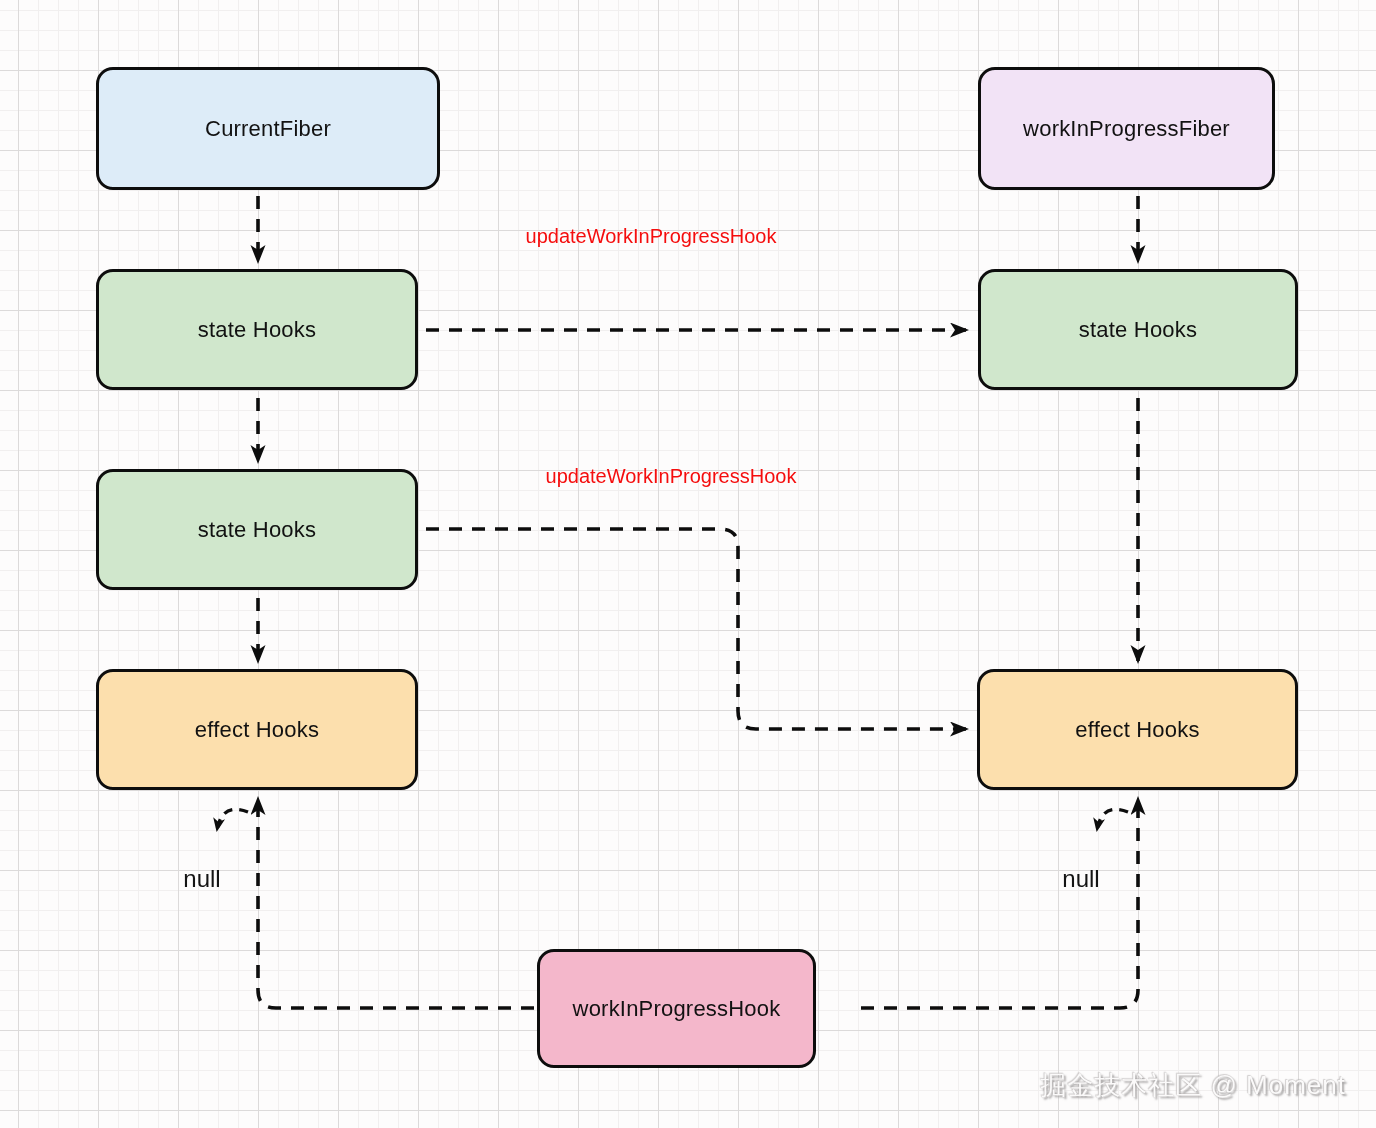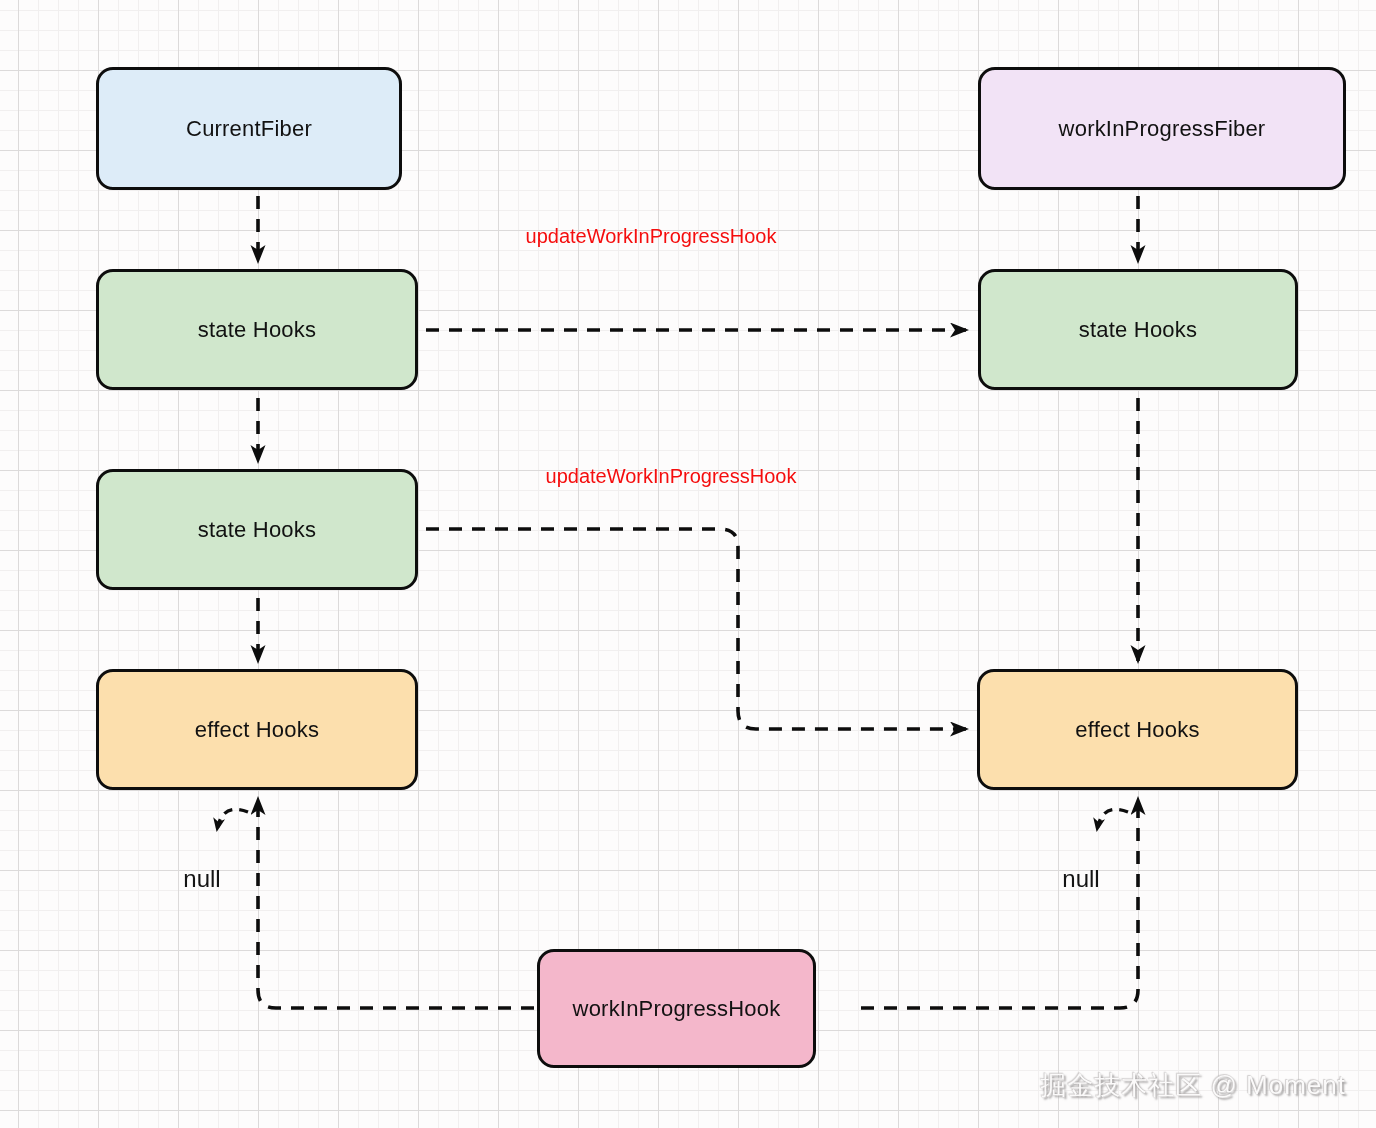--- a/index.html
+++ b/index.html
@@ -96,25 +96,25 @@
     <path class="edge" d="M 1138 196 L 1138 261" marker-end="url(#arrow)"></path>
     <path class="edge" d="M 1138 398 L 1138 661" marker-end="url(#arrow)"></path>
     <path class="edge" d="M 426 330 L 966 330" marker-end="url(#arrow)"></path>
     <path class="edge" d="M 426 529 L 720 529 Q 738 529 738 547 L 738 711 Q 738 729 756 729 L 966 729" marker-end="url(#arrow)"></path>
     <path class="edge" d="M 534 1008 L 276 1008 Q 258 1008 258 990 L 258 799" marker-end="url(#arrow)"></path>
     <path class="edge" d="M 861 1008 L 1120 1008 Q 1138 1008 1138 990 L 1138 799" marker-end="url(#arrow)"></path>
     <path class="edge-sm" d="M 248 812 Q 222 802 217 830" marker-end="url(#arrow-sm)"></path>
     <path class="edge-sm" d="M 1128 812 Q 1102 802 1097 830" marker-end="url(#arrow-sm)"></path>
   </svg>
 
-  <div class="node" style="left: 96px; top: 67px; width: 306px; height: 123px; background-color: rgb(221, 236, 248);">
+  <div class="node" style="left: 96px; top: 67px; width: 344px; height: 123px; background-color: rgb(221, 236, 248);">
     <span>CurrentFiber</span>
   </div>
 
-  <div class="node" style="left: 978px; top: 67px; width: 368px; height: 123px; background-color: rgb(242, 227, 246);">
+  <div class="node" style="left: 978px; top: 67px; width: 297px; height: 123px; background-color: rgb(242, 227, 246);">
     <span>workInProgressFiber</span>
   </div>
 
   <div class="node" style="left: 96px; top: 269px; width: 322px; height: 121px; background-color: rgb(208, 231, 204);">
     <span>state Hooks</span>
   </div>
 
   <div class="node" style="left: 978px; top: 269px; width: 320px; height: 121px; background-color: rgb(208, 231, 204);">
     <span>state Hooks</span>
   </div>

